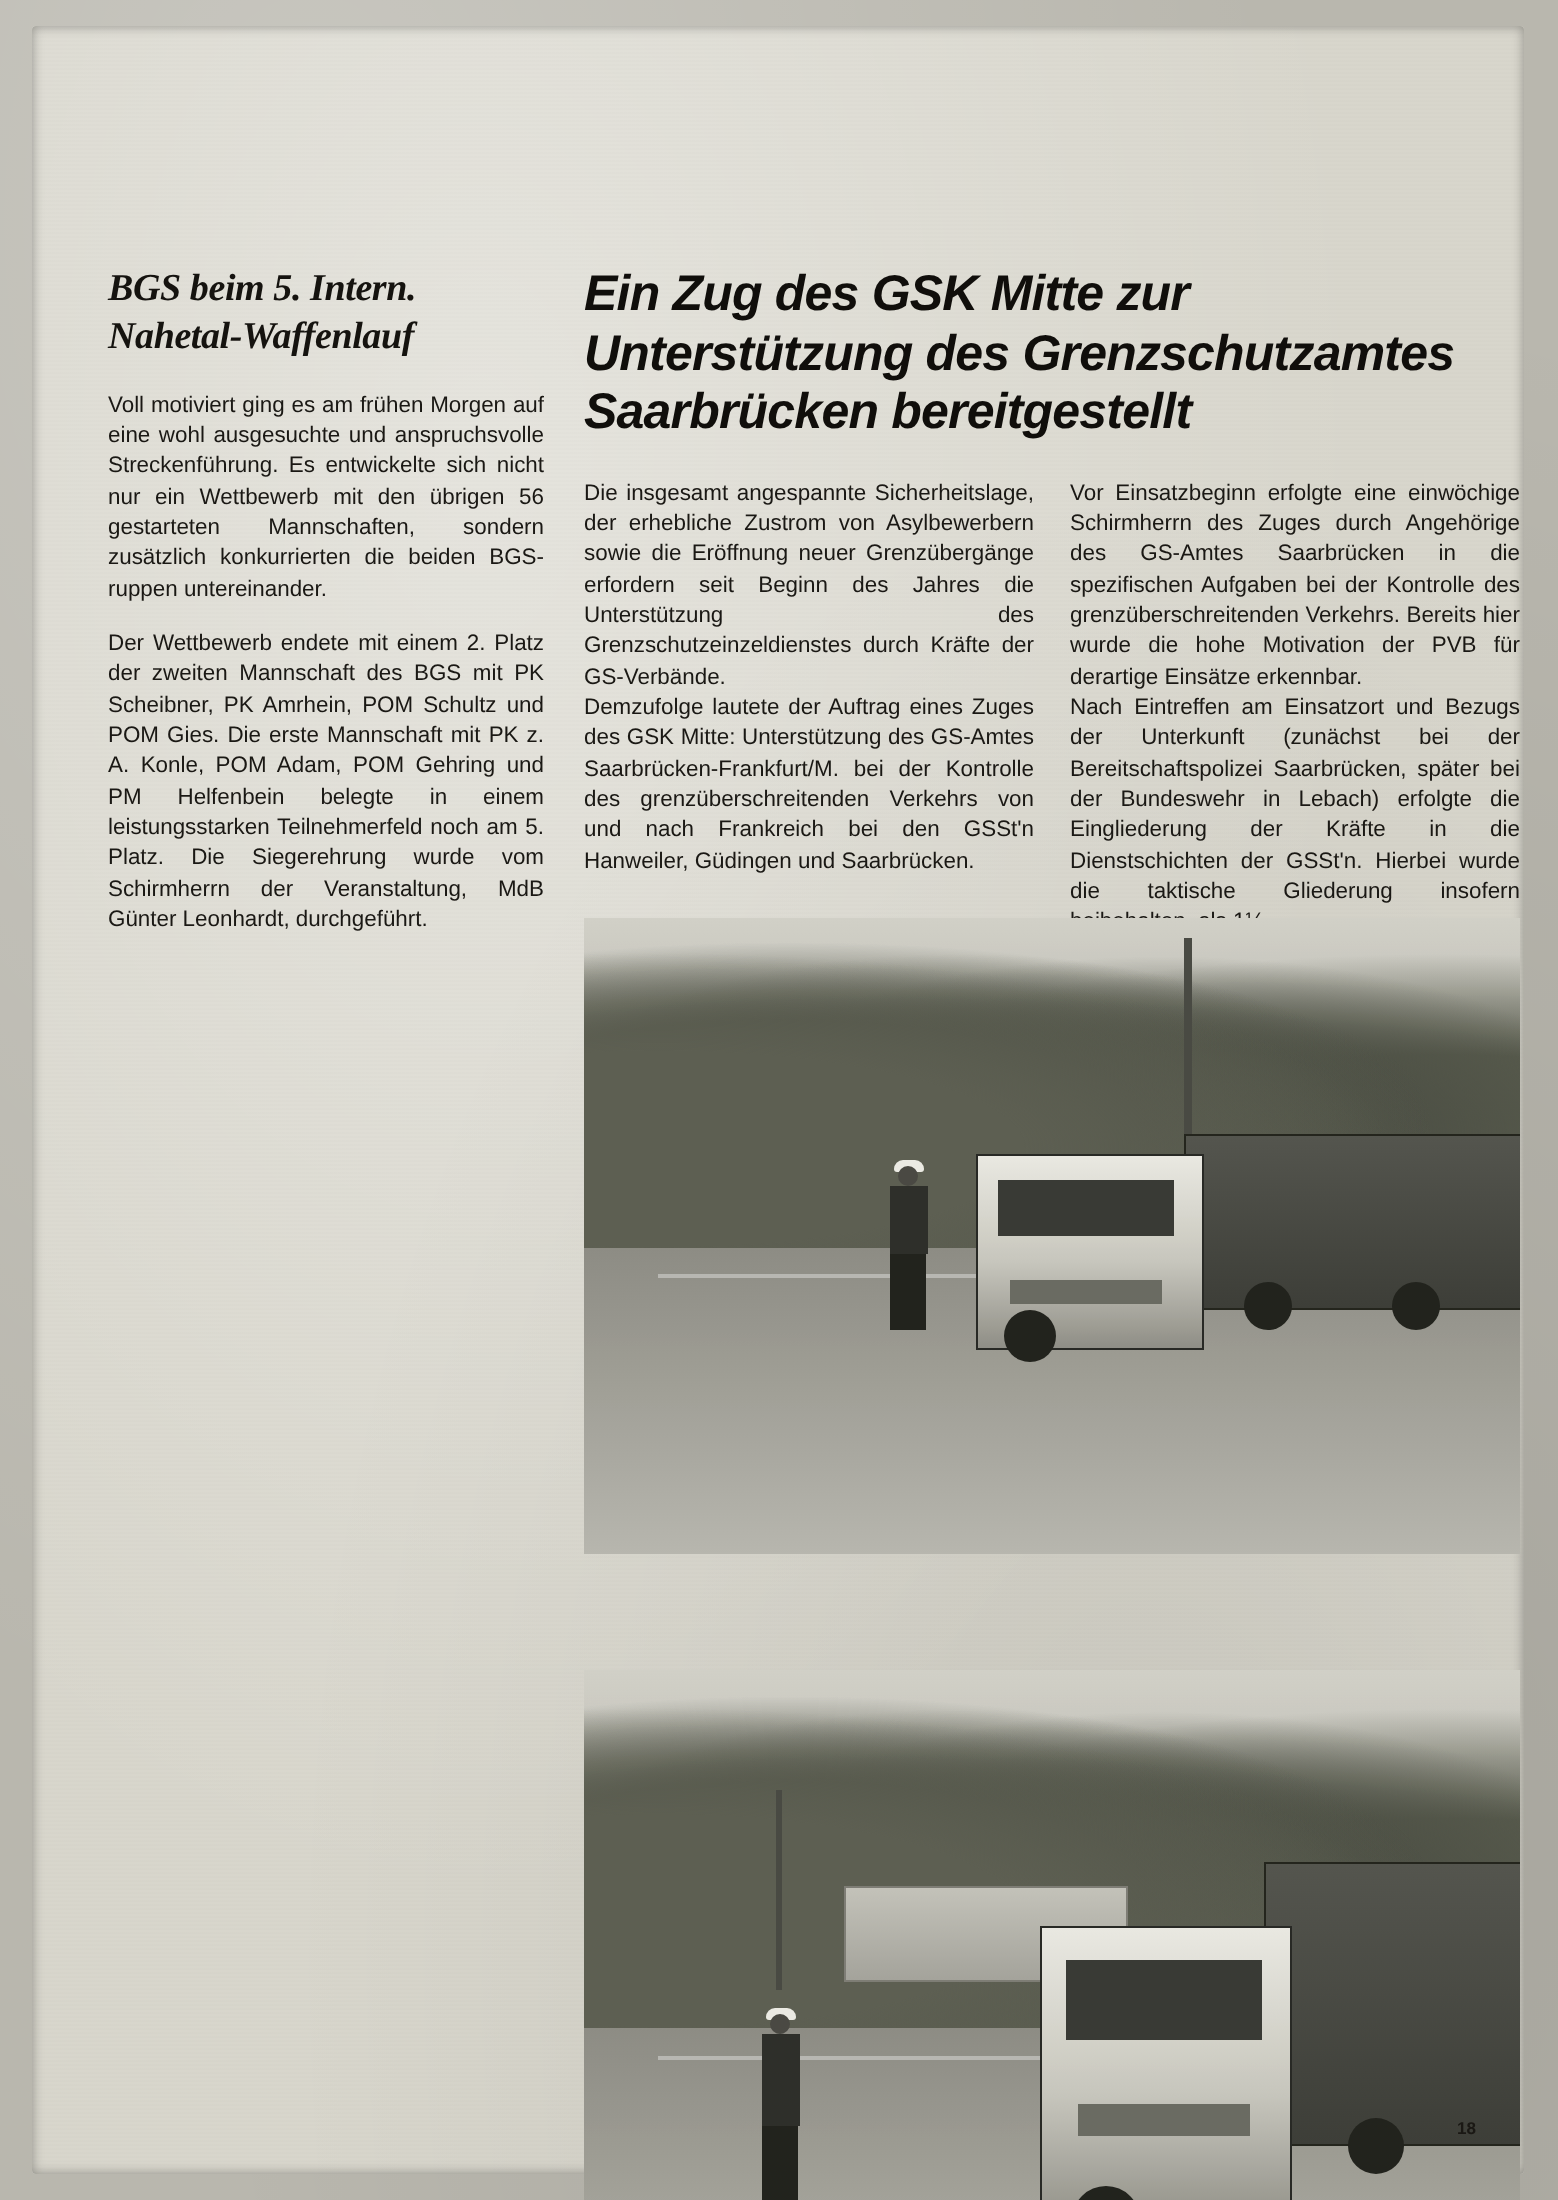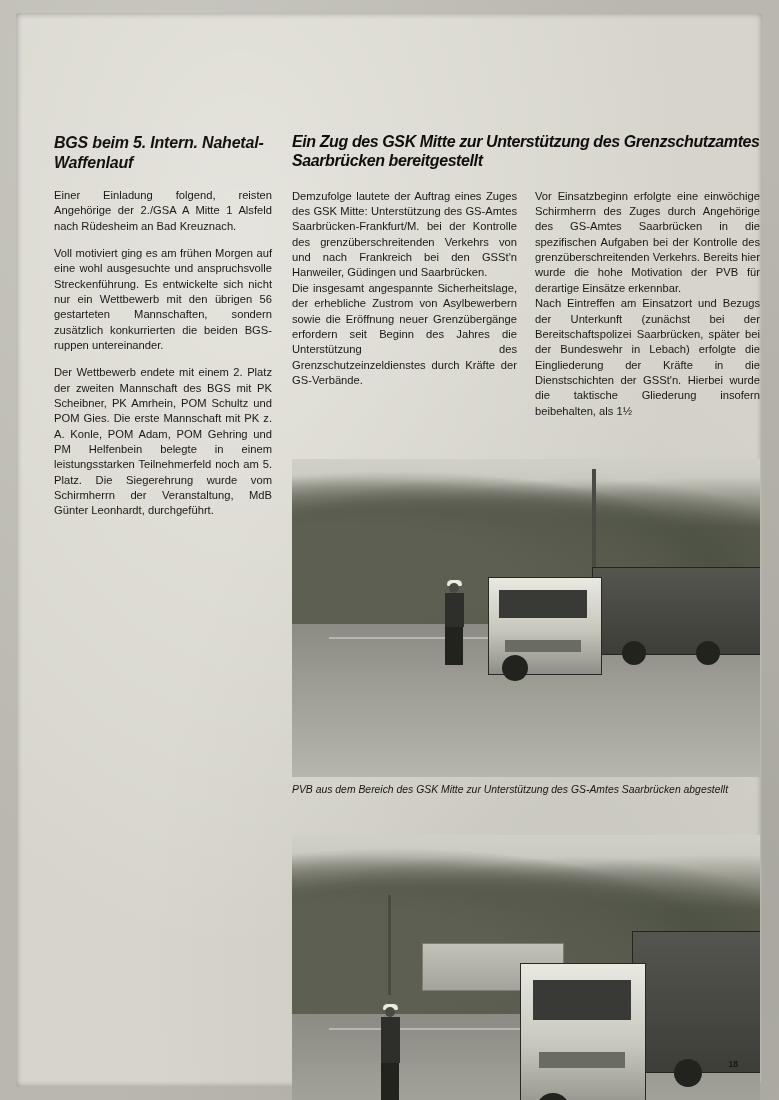--- a/index.html
+++ b/index.html
@@ -53,45 +53,46 @@
 
   
   .col-left {
     position: absolute;
     left: 0; top: 0;
     width: 218px;
   }
   .headline-left {
     font-weight: bold;
     font-style: italic;
-    font-size: 16px;
+    font-size: 19px;
     line-height: 1.28;
     color: #15130f;
     margin: 0 0 14px 0;
     letter-spacing: -0.2px;
+    font-family: Liberation Serif, serif;
   }
   .col-left p {
     font-size: 11.2px;
     line-height: 1.37;
     color: #1a1814;
     margin: 0 0 12px 0;
     text-align: justify;
     hyphens: auto;
   }
 
   
   .col-right {
     position: absolute;
     left: 238px; top: 0;
     width: 468px;
   }
   .headline-right {
     font-weight: bold;
     font-style: italic;
-    font-size: 16px;
+    font-size: 25px;
     line-height: 1.18;
     color: #100e0b;
     margin: 0 0 18px 0;
     letter-spacing: -0.4px;
   }
   .two-cols {
     display: flex;
     gap: 18px;
   }
   .two-cols .c {
@@ -247,31 +248,30 @@
 <body>
 
 <div class="page">
   <div class="paper">
     <div class="noise"></div>
 
     <div class="content">
 
       <div class="col-left">
         <h2 class="headline-left">BGS beim 5. Intern. Nahetal-Waffenlauf</h2>
-        <p>Einer Einladung folgend, reisten Angehörige der 2./GSA A Mitte 1 Alsfeld nach Rüdesheim an Bad Kreuznach.</p>
         <p>Voll motiviert ging es am frühen Morgen auf eine wohl ausgesuchte und anspruchsvolle Streckenführung. Es entwickelte sich nicht nur ein Wettbewerb mit den übrigen 56 gestarteten Mannschaften, sondern zusätzlich konkurrierten die beiden BGS-ruppen untereinander.</p>
         <p>Der Wettbewerb endete mit einem 2. Platz der zweiten Mannschaft des BGS mit PK Scheibner, PK Amrhein, POM Schultz und POM Gies. Die erste Mannschaft mit PK z. A. Konle, POM Adam, POM Gehring und PM Helfenbein belegte in einem leistungsstarken Teilnehmerfeld noch am 5. Platz. Die Siegerehrung wurde vom Schirmherrn der Veranstaltung, MdB Günter Leonhardt, durchgeführt.</p>
       </div>
 
       <div class="col-right">
         <h1 class="headline-right">Ein Zug des GSK Mitte zur Unterstützung des Grenzschutzamtes Saarbrücken bereitgestellt</h1>
         <div class="two-cols">
           <div class="c">
+            <p>Die insgesamt angespannte Sicherheitslage, der erhebliche Zustrom von Asylbewerbern sowie die Eröffnung neuer Grenzübergänge erfordern seit Beginn des Jahres die Unterstützung des Grenzschutzeinzeldienstes durch Kräfte der GS-Verbände.</p>
             <p>Demzufolge lautete der Auftrag eines Zuges des GSK Mitte: Unterstützung des GS-Amtes Saarbrücken-Frankfurt/M. bei der Kontrolle des grenzüberschreitenden Verkehrs von und nach Frankreich bei den GSSt'n Hanweiler, Güdingen und Saarbrücken.</p>
-            <p>Die insgesamt angespannte Sicherheitslage, der erhebliche Zustrom von Asylbewerbern sowie die Eröffnung neuer Grenzübergänge erfordern seit Beginn des Jahres die Unterstützung des Grenzschutzeinzeldienstes durch Kräfte der GS-Verbände.</p>
           </div>
           <div class="c">
             <p>Vor Einsatzbeginn erfolgte eine einwöchige Schirmherrn des Zuges durch Angehörige des GS-Amtes Saarbrücken in die spezifischen Aufgaben bei der Kontrolle des grenzüberschreitenden Verkehrs. Bereits hier wurde die hohe Motivation der PVB für derartige Einsätze erkennbar.</p>
             <p>Nach Eintreffen am Einsatzort und Bezugs der Unterkunft (zunächst bei der Bereitschaftspolizei Saarbrücken, später bei der Bundeswehr in Lebach) erfolgte die Eingliederung der Kräfte in die Dienstschichten der GSSt'n. Hierbei wurde die taktische Gliederung insofern beibehalten, als 1½</p>
           </div>
         </div>
       </div>
 
       <div class="photo" id="photo-top">
         <div class="sky"></div>
@@ -288,21 +288,20 @@
         <div class="wheel" style="left:330px; top:182px; width:24px; height:24px;"></div>
         <div class="wheel" style="left:404px; top:182px; width:24px; height:24px;"></div>
         <div class="officer" style="left:150px; top:124px; width:24px; height:86px;">
           <div class="cap"></div>
           <div class="head"></div>
           <div class="body"></div>
           <div class="legs"></div>
         </div>
       </div>
 
-      <div class="caption">PVB aus dem Bereich des GSK Mitte zur Unterstützung des GS-Amtes Saarbrücken abgestellt</div>
 
       <div class="photo" id="photo-bottom">
         <div class="sky"></div>
         <div class="trees"></div>
         <div class="road"></div>
         <div class="building" style="left:130px; top:108px; width:140px; height:46px;"></div>
         <div class="pole" style="left:96px; top:60px; width:3px; height:100px;"></div>
         <div class="trailer" style="left:340px; top:96px; width:128px; height:140px;"></div>
         <div class="truck" style="left:228px; top:128px; width:124px; height:150px;">
           <div class="cab"></div>

